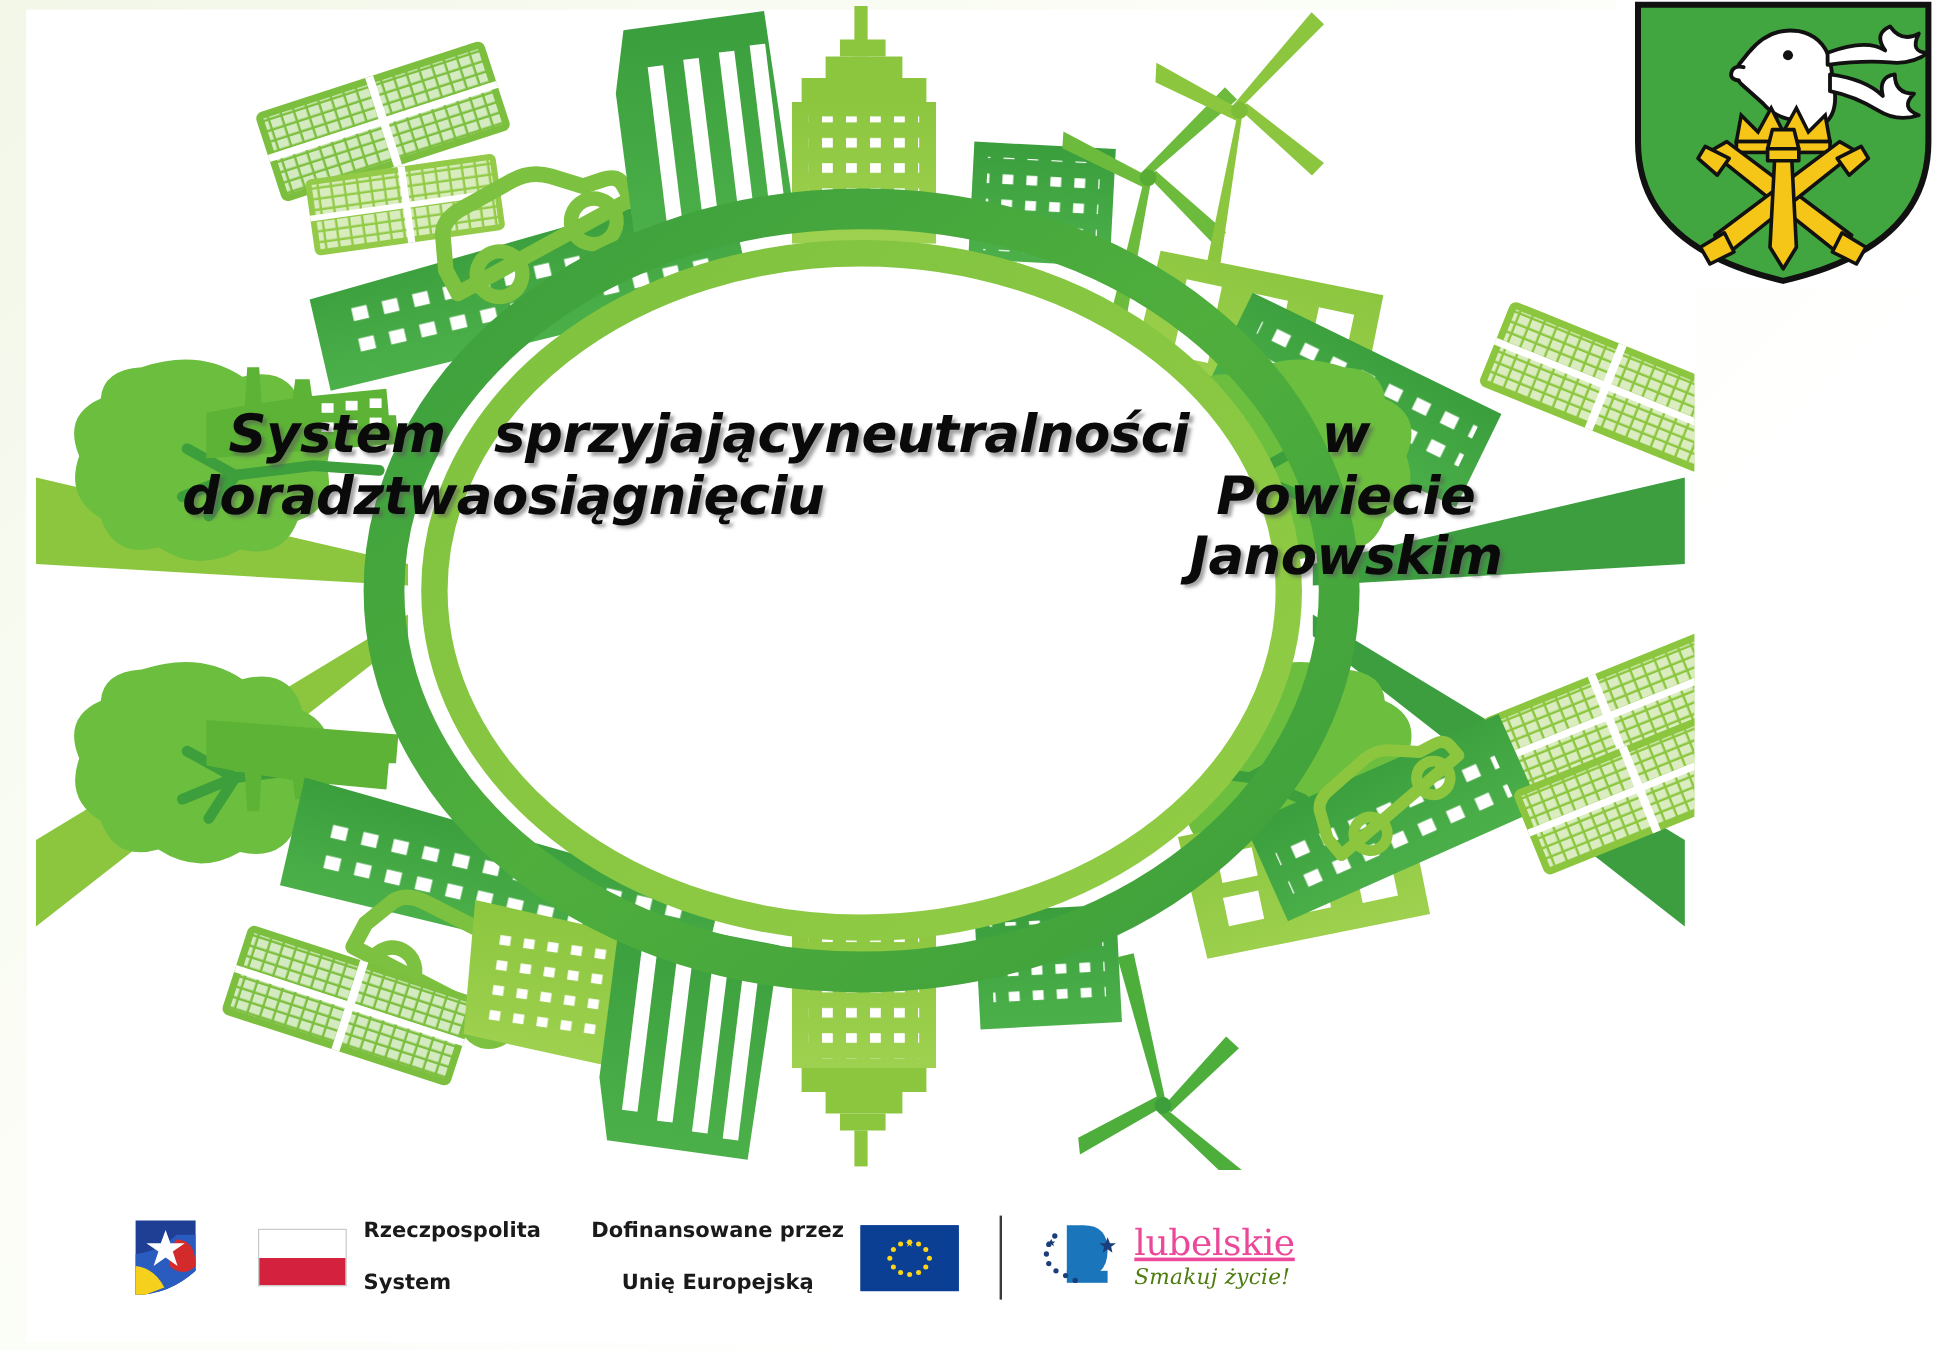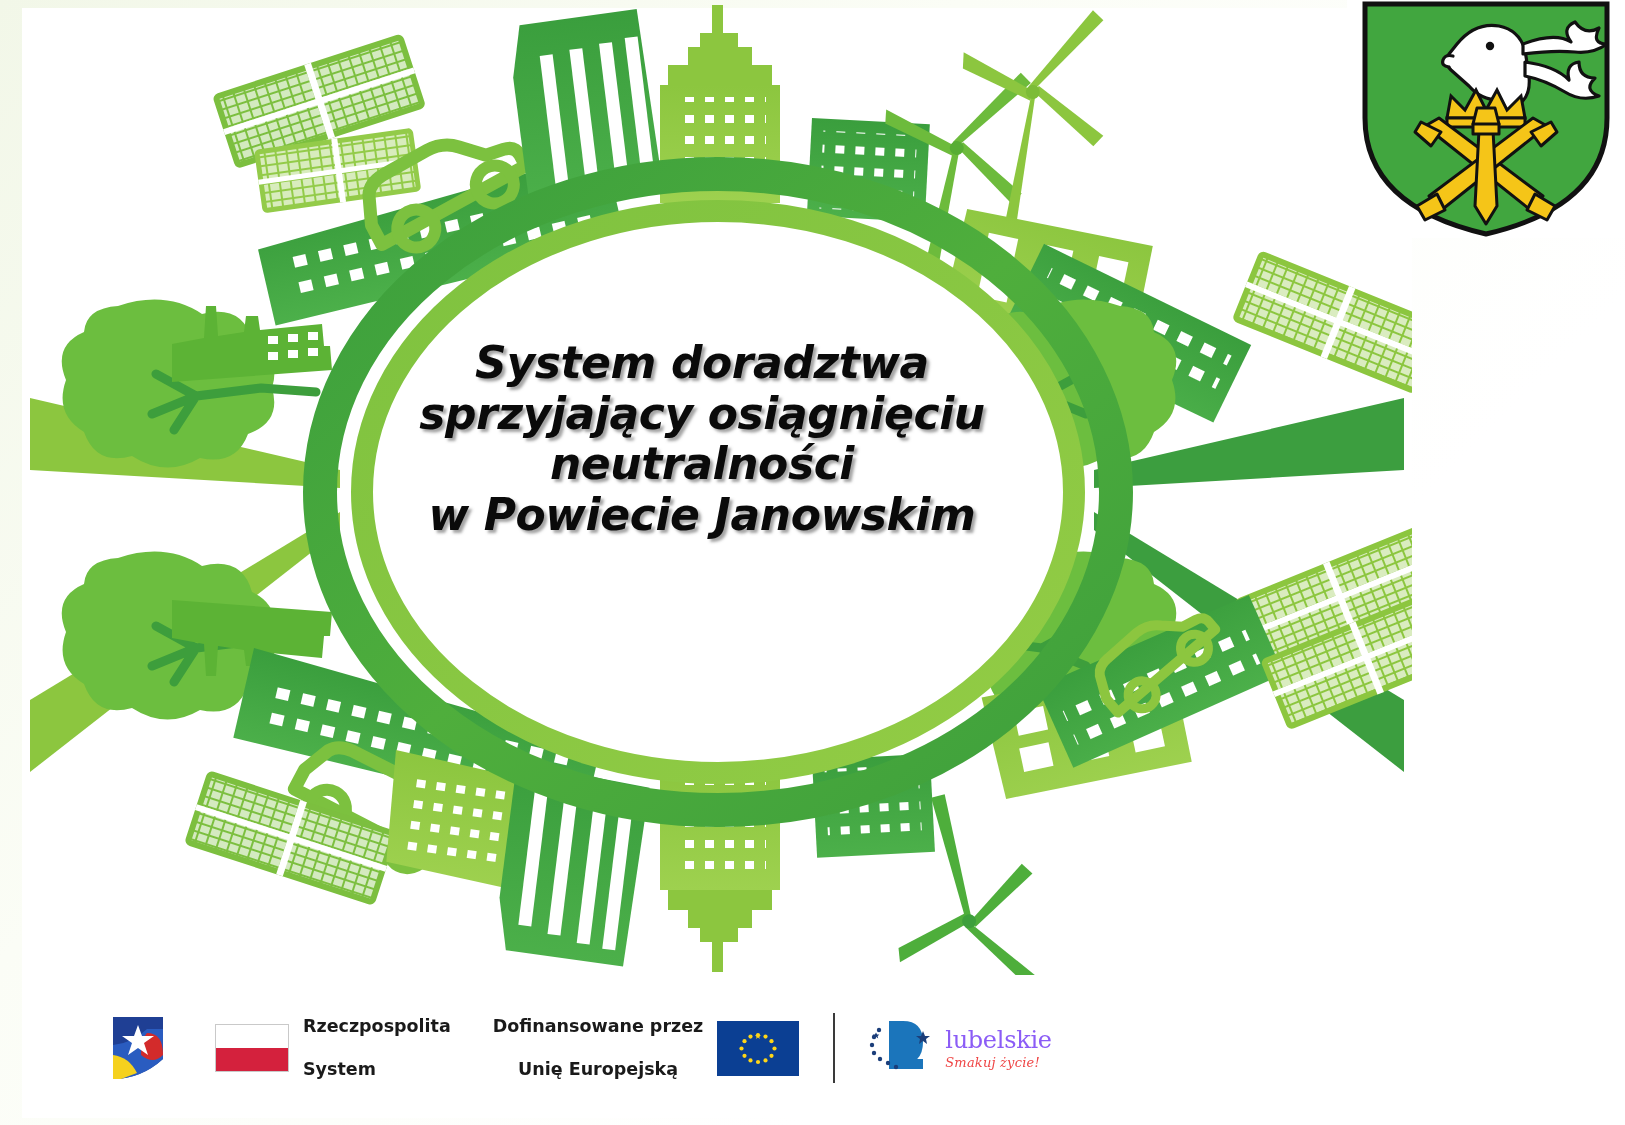--- a/index.html
+++ b/index.html
@@ -16,22 +16,22 @@
   
   .card{position:absolute;left:22px;top:8px;width:1390px;height:970px;
         background:#ffffff;}
 
   
   .eco{position:absolute;left:22px;top:0px;width:1390px;height:975px;}
   .eco svg{display:block;width:100%;height:100%;}
 
   
   .title-box{position:absolute;left:352px;top:338px;width:700px;height:300px;
-        display:flex;align-items:flex-start;
-        flex-direction:column;z-index:40;pointer-events:none;}
+        display:flex;align-items:flex-start;justify-content:center;
+        flex-direction:row;z-index:40;pointer-events:none;}
   .title-line{width:100%;text-align:center;color:#0a0a0a;
         font-family:"DejaVu Sans","Liberation Sans",sans-serif;
         font-weight:bold;font-style:italic;font-size:44px;line-height:1.15;
         letter-spacing:-0.4px;
         text-shadow:3px 3px 3px rgba(90,90,90,.55);}
 
   
   .coa{position:absolute;right:0px;top:0px;width:278px;height:238px;
        background:#ffffff;z-index:60;}
   .coa svg{display:block;width:100%;height:100%;}
@@ -41,24 +41,24 @@
        background:#ffffff;z-index:55;display:flex;align-items:center;
        padding-left:85px;box-sizing:border-box;gap:0px;}
   .logo-item{display:flex;align-items:center;gap:14px;}
   .logo-text{font-family:"DejaVu Sans","Liberation Sans",sans-serif;
        font-size:17.5px;line-height:1.22;color:#1a1a1a;font-weight:600;
        white-space:pre-line;}
   .flag-pl{width:74px;height:48px;border:1px solid #c9c9c9;box-sizing:border-box;
        background:linear-gradient(#ffffff 0 50%,#d4213d 50% 100%);}
   .flag-eu{width:82px;height:55px;background:#0b3f93;position:relative;}
   .divider{width:2px;height:70px;background:#3a3a3a;margin:0 30px 0 34px;}
-  .lub-word{font-family:"DejaVu Serif","Liberation Serif",serif;font-size:24px;
-       color:#8b5cf6;line-height:1;letter-spacing:-.3px;}
-  .lub-tag{font-family:"DejaVu Serif","Liberation Serif",serif;font-size:13px;
-       font-style:italic;color:#ef4444;line-height:1;margin-top:4px;letter-spacing:.2px;}
+  .lub-word{font-family:"DejaVu Serif","Liberation Serif",serif;font-size:30px;
+       color:#ec4899;line-height:1;letter-spacing:-.3px;text-decoration:underline;}
+  .lub-tag{font-family:"DejaVu Serif","Liberation Serif",serif;font-size:18px;
+       font-style:italic;color:#4d7c0f;line-height:1;margin-top:4px;letter-spacing:.2px;}
   .spacer-a{width:46px;}.spacer-b{width:42px;}
 </style>
 </head>
 <body>
 
 <div id="slide">
 
   <div class="bg-layer">
     <div class="bg-base"></div>
     <svg width="1625" height="1125" viewBox="0 0 1625 1125">

